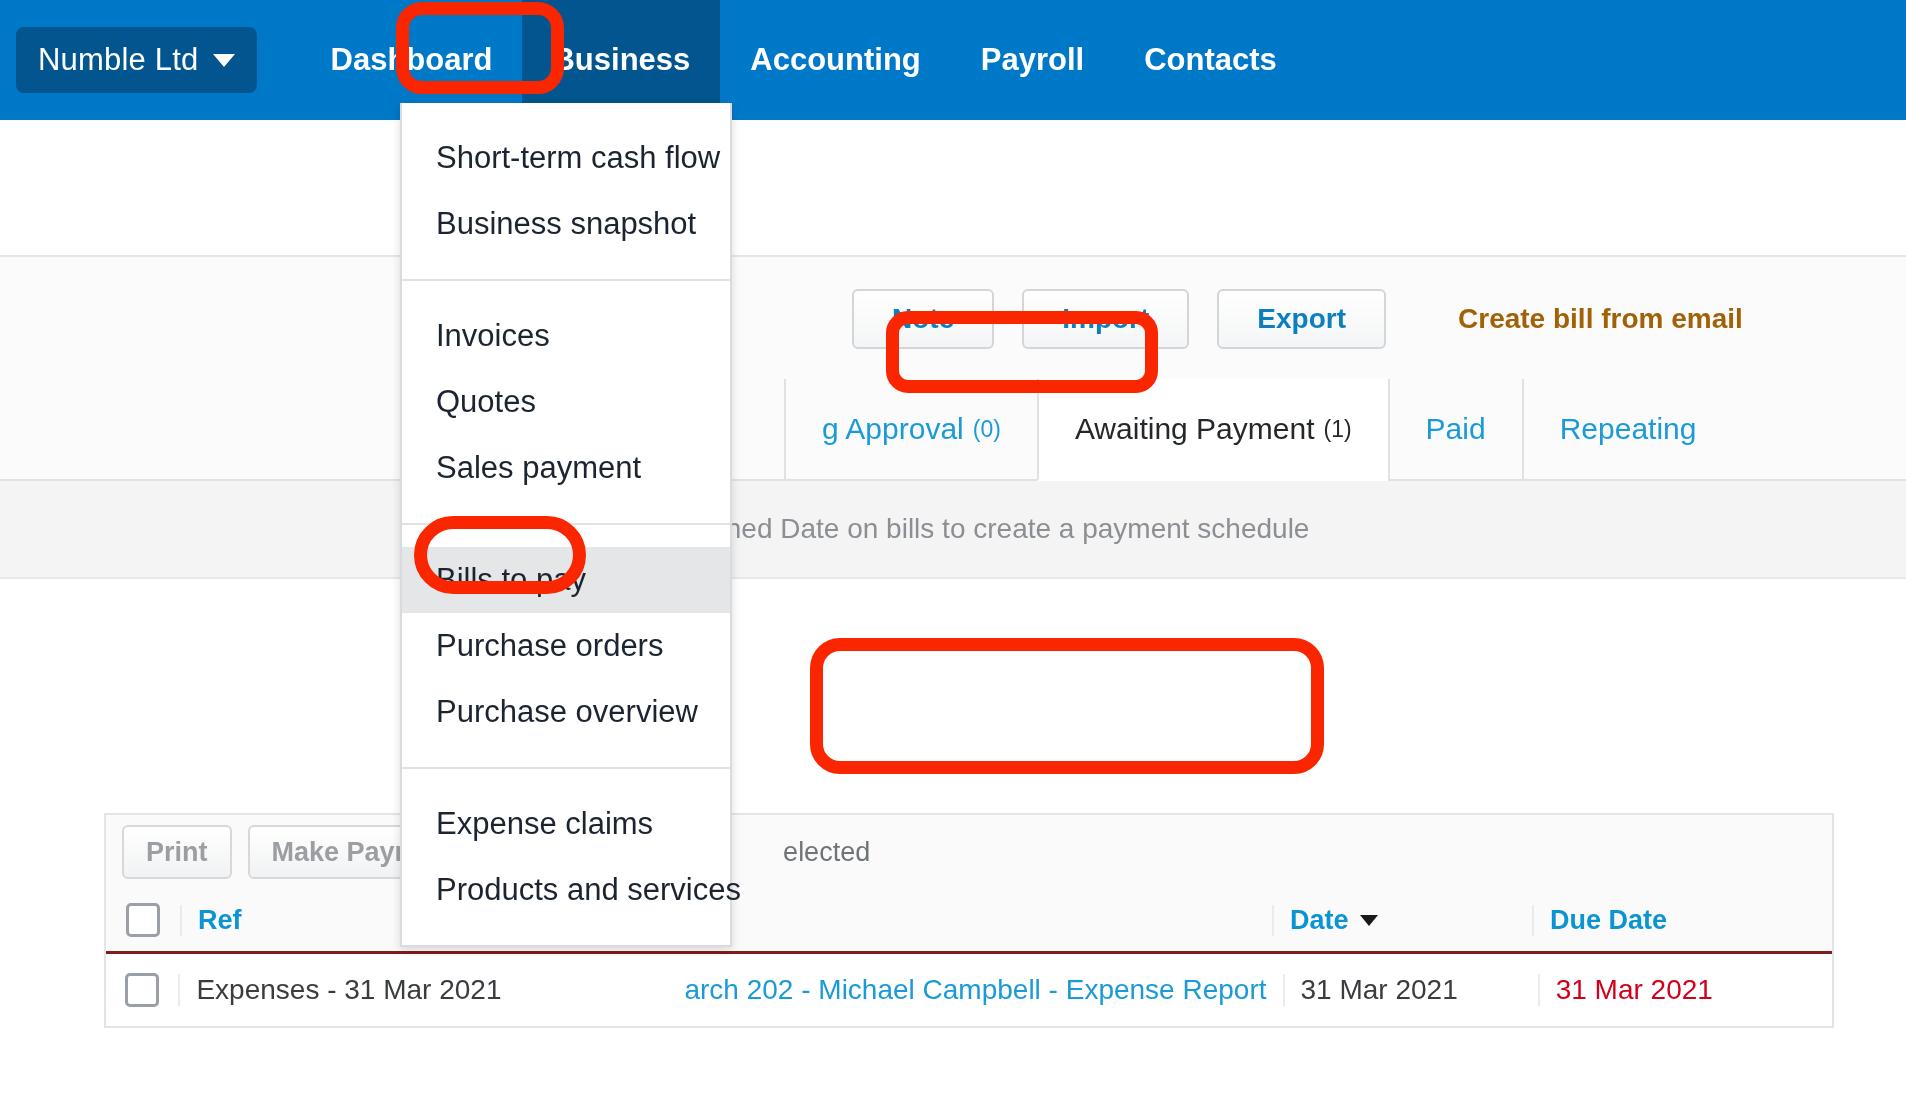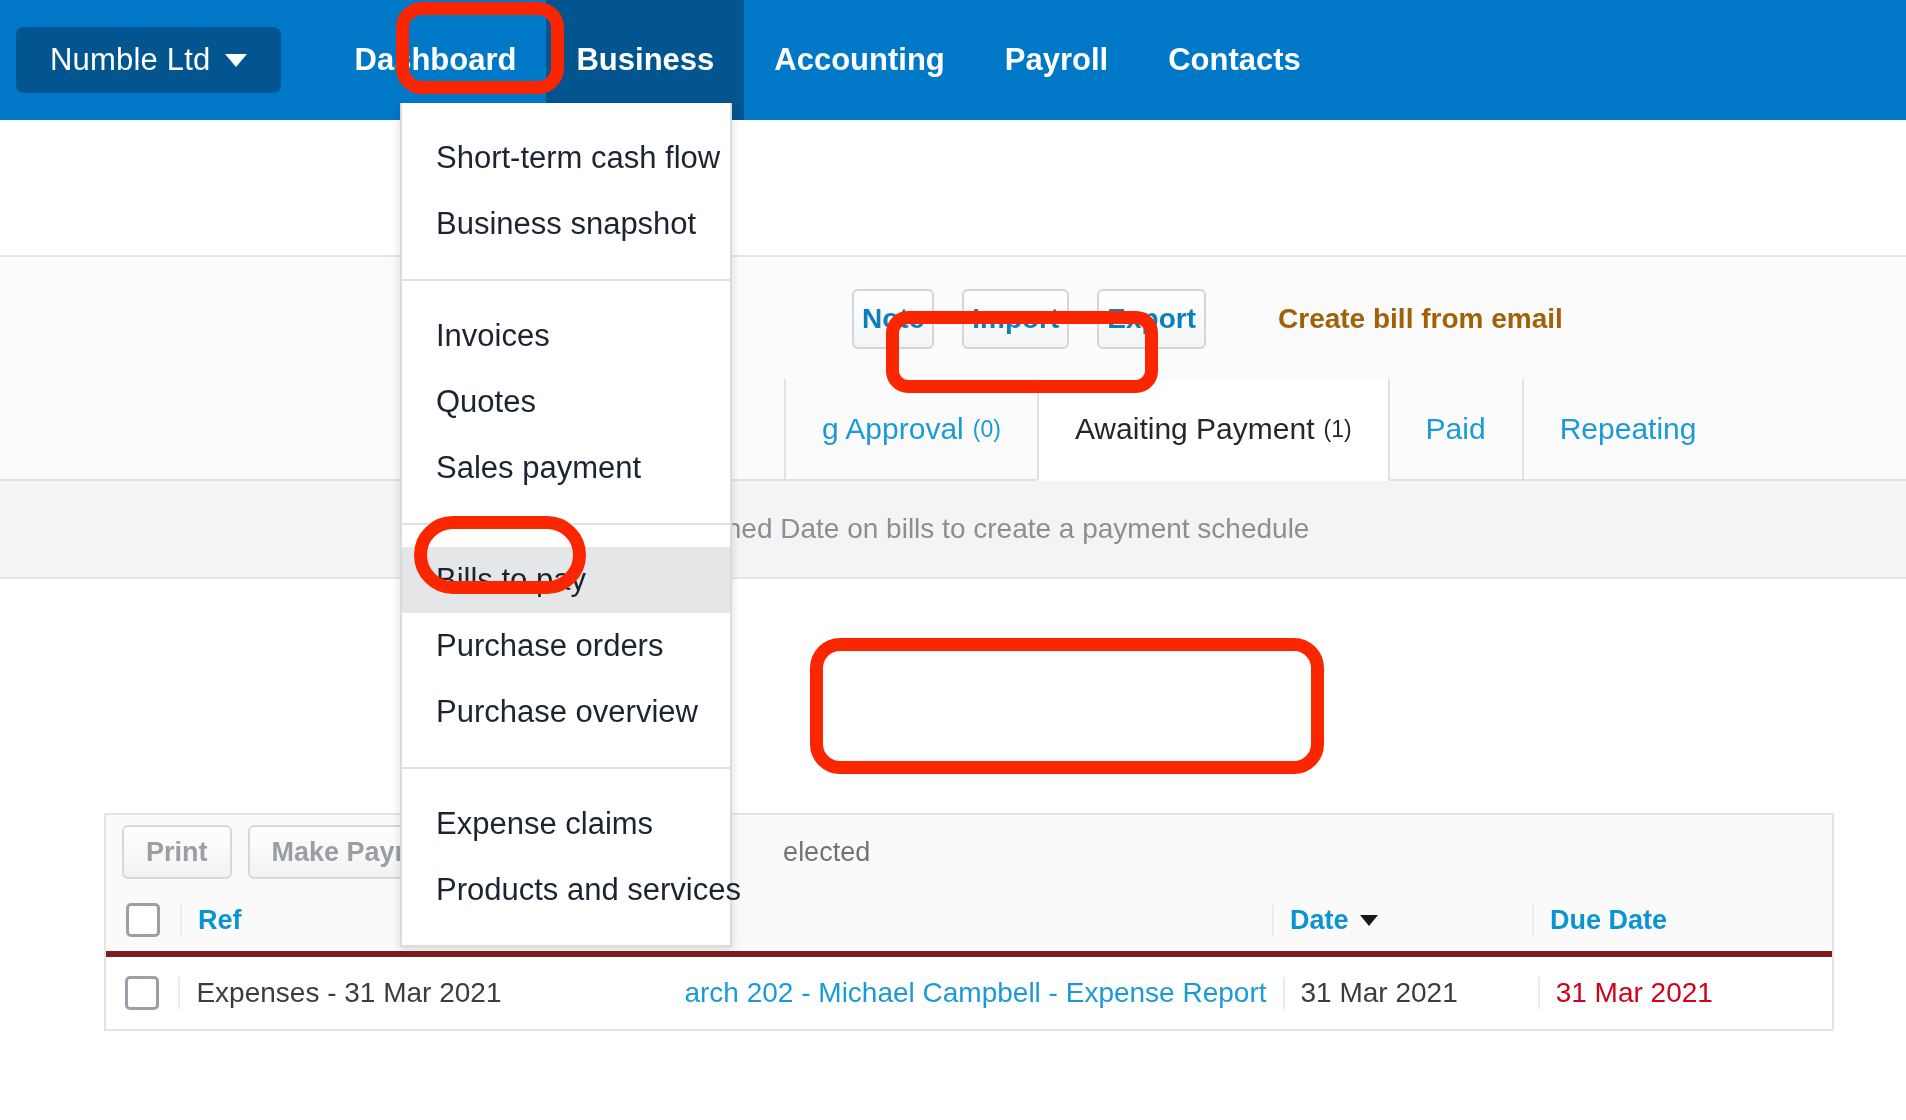--- a/index.html
+++ b/index.html
@@ -18,21 +18,21 @@
     width: 1906px; height: 120px;
     background: #0078c8;
     display: flex; align-items: center;
   }
   .org-btn {
     margin-left: 16px;
     background: #03558f;
     color: #ffffff;
     border-radius: 8px;
     height: 66px;
-    padding: 0 34px;
+    padding: 0 22px;
     display: flex; align-items: center;
     font-size: 31px;
     letter-spacing: .2px;
     cursor: pointer;
   }
   .caret-down {
     display: inline-block;
     margin-left: 14px;
     width: 0; height: 0;
     border-left: 11px solid transparent;
@@ -63,21 +63,21 @@
   .toolbar-strip {
     position: absolute; left: 0; top: 135px;
     width: 1906px; height: 124px;
     background: #fbfbfb;
     border-top: 2px solid #e4e6e8;
     display: flex; align-items: center;
   }
   .tb-btn {
     height: 60px;
     min-width: 60px;
-    padding: 0 8px;
+    padding: 0 38px;
     border: 2px solid #d2d6d9;
     border-radius: 6px;
     background: linear-gradient(#ffffff, #f4f5f6);
     color: #0b7fc0;
     font-size: 28px;
     font-weight: bold;
     display: flex; align-items: center; justify-content: center;
     margin-right: 28px;
     cursor: pointer;
     box-sizing: border-box;
@@ -163,21 +163,21 @@
     width: 1730px;
     border: 2px solid #e2e4e6;
     border-top: none;
     box-sizing: border-box;
     background: #ffffff;
   }
   .thead {
     display: flex; align-items: center;
     height: 62px;
     background: #fafafa;
-    border-bottom: 6px solid #7f1d1d;
+    border-bottom: 3px solid #7f1d1d;
   }
   .trow {
     display: flex; align-items: center;
     height: 72px;
     background: #ffffff;
   }
   .cell { box-sizing: border-box; padding: 0 16px; display: flex; align-items: center; }
   .c-chk  { width: 74px; justify-content: center; padding: 0; }
   .c-ref  { width: 500px; border-left: 2px solid #e9ebec; }
   .c-to   { flex: 1 1 auto; }

